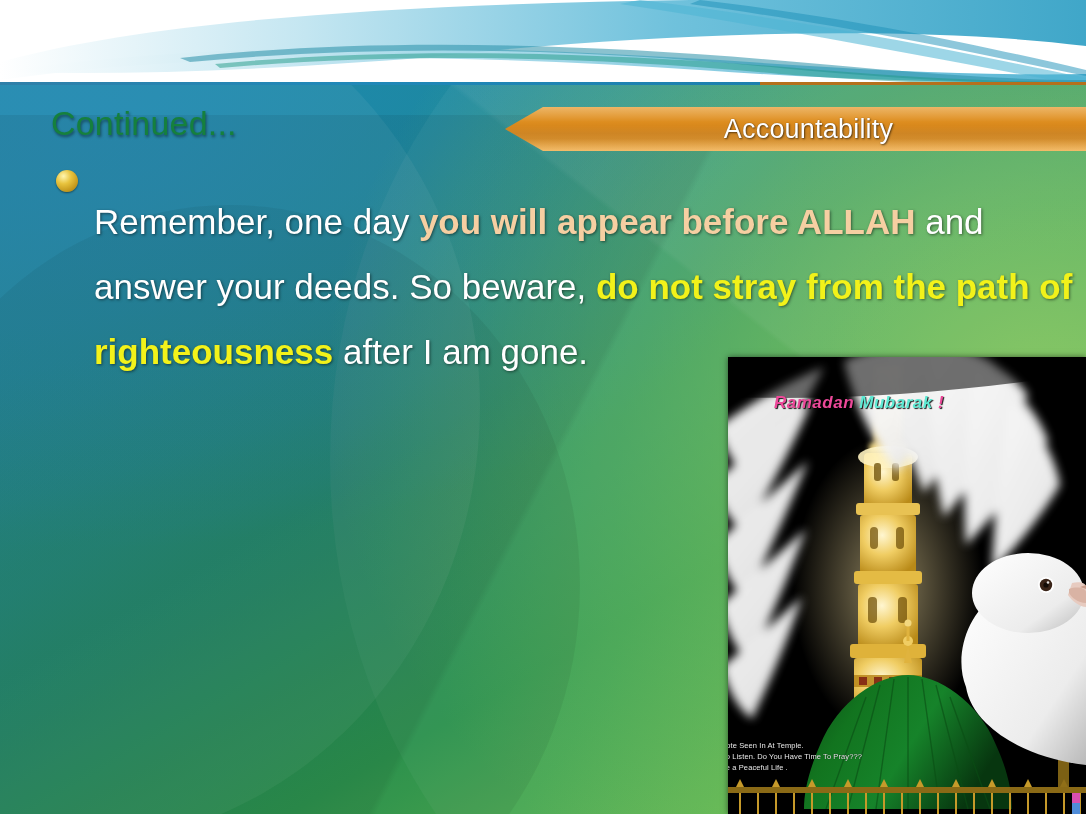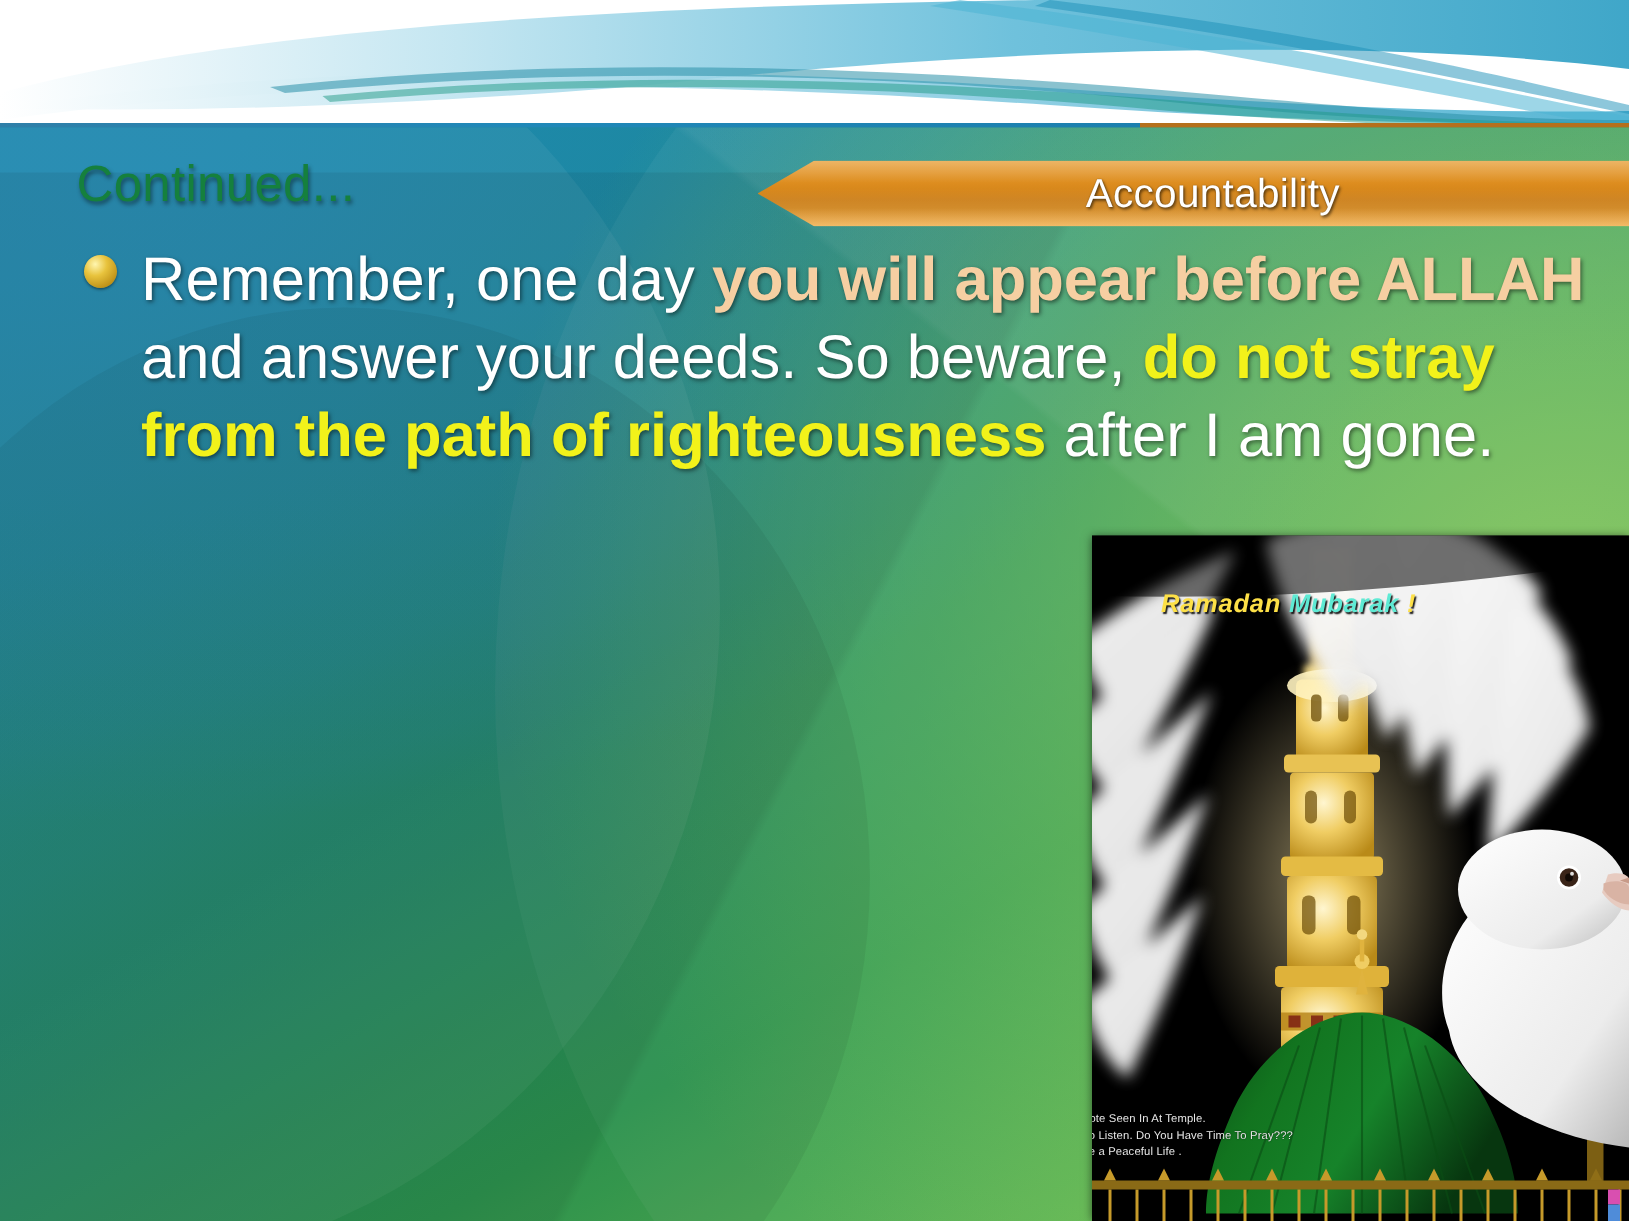--- a/index.html
+++ b/index.html
@@ -90,42 +90,43 @@
     position:absolute; left:50px; top:160px; width:1030px;
   }
   #bullet-marker {
     position:absolute; left:6px; top:10px;
     width:22px; height:22px; border-radius:50%;
     background:radial-gradient(circle at 34% 28%, #fff6b0 0%, #e8c33d 36%, #bd8f16 78%, #8a6608 100%);
     box-shadow:0 1px 2px rgba(0,0,0,0.45);
   }
   #bullet-text {
     margin-left:44px;
-    font-size:41px; line-height:52px; color:#ffffff;
+    font-size:35px; line-height:65px; color:#ffffff;
     text-shadow:1px 1px 3px rgba(0,0,0,0.5);
+    margin-top:29px;
   }
   .hl-peach { font-weight:bold; color:#f6cfa2; }
   .hl-yellow { font-weight:bold; color:#f2f21a; }
 
   
   #photo-frame {
     position:absolute; left:728px; top:357px; width:358px; height:457px;
     background:#000; overflow:hidden;
     box-shadow:0 0 6px rgba(0,0,0,0.55);
   }
   #photo-canvas { position:absolute; inset:0; }
   #photo-canvas svg { display:block; width:358px; height:457px; }
 
   #ramadan-greeting {
     position:absolute; left:46px; top:36px;
     font-size:17px; font-weight:bold; font-style:italic;
     letter-spacing:0.5px; white-space:nowrap;
     text-shadow:1px 1px 1px rgba(0,0,0,0.9);
   }
-  .rm-blue { color:#fde047; }
+  .rm-blue { color:#ec4899; }
   .rm-green { color:#5eead4; }
 
   #photo-caption {
     position:absolute; left:-6px; top:383px;
     font-size:7.5px; line-height:11px; color:#e8e8e8;
     white-space:nowrap; font-family:"Liberation Sans", sans-serif;
     text-shadow:0 0 1px rgba(0,0,0,0.9);
   }
   #photo-caption div { letter-spacing:0.1px; }
 </style>

